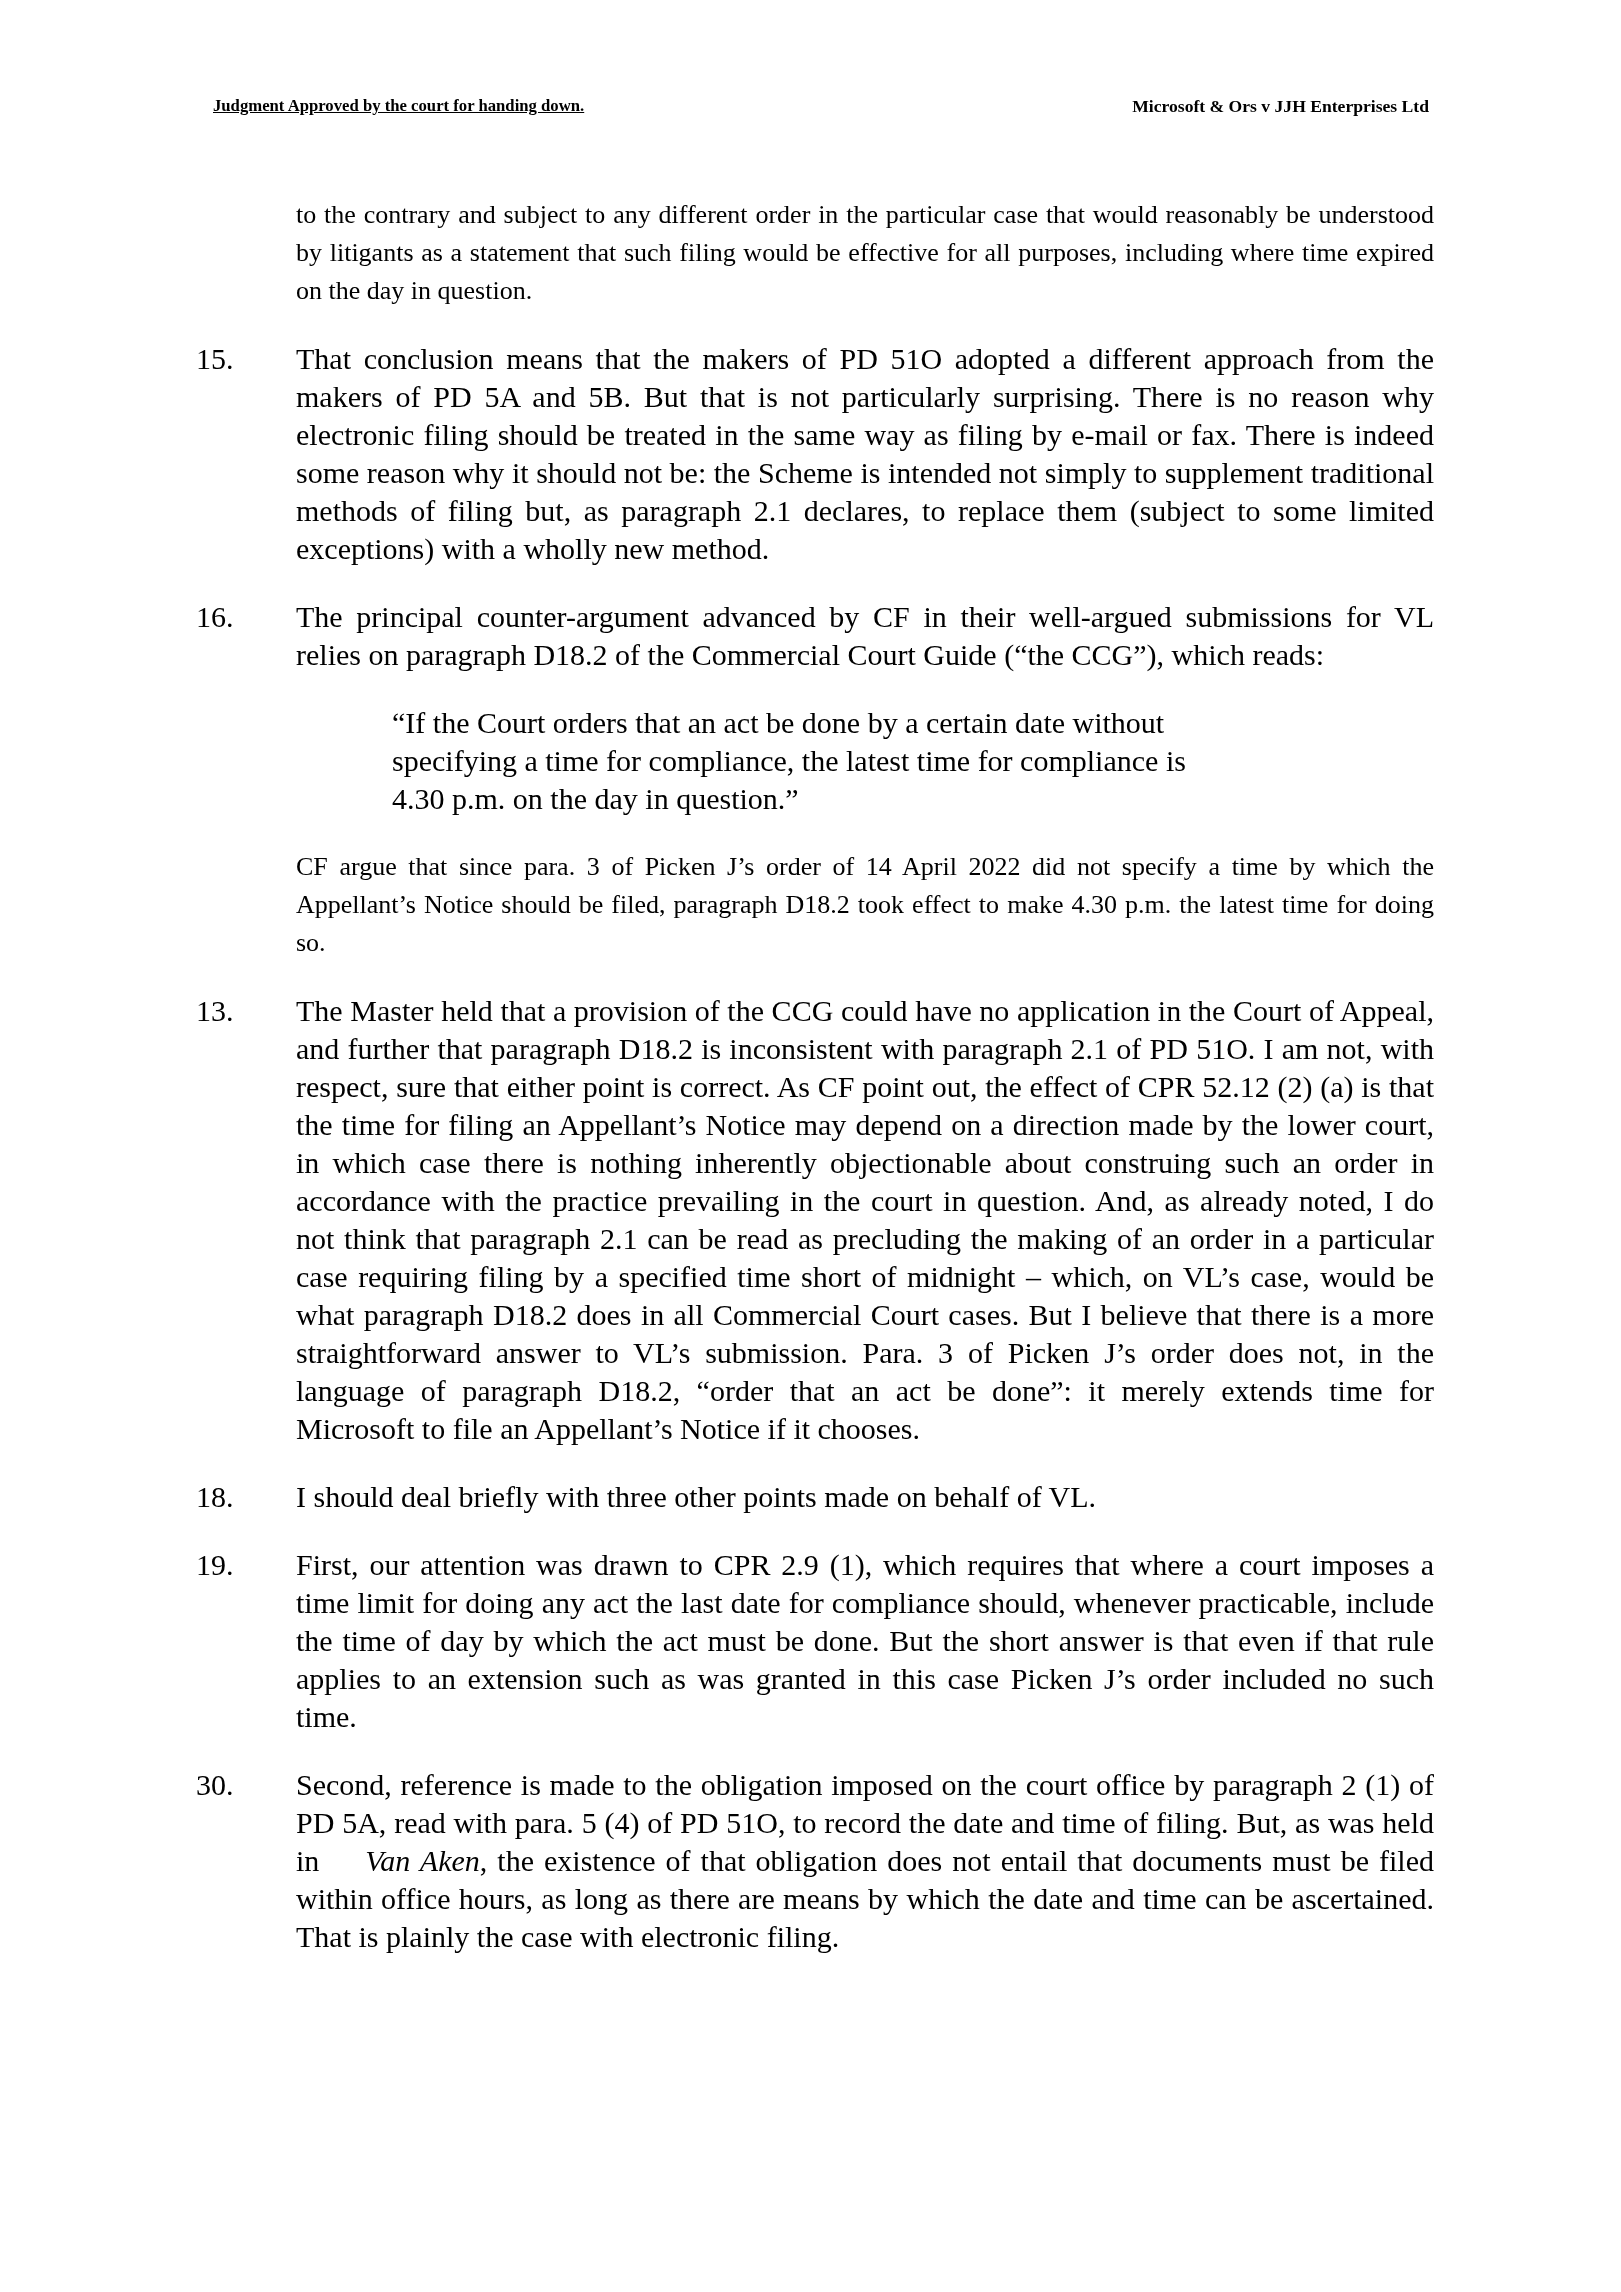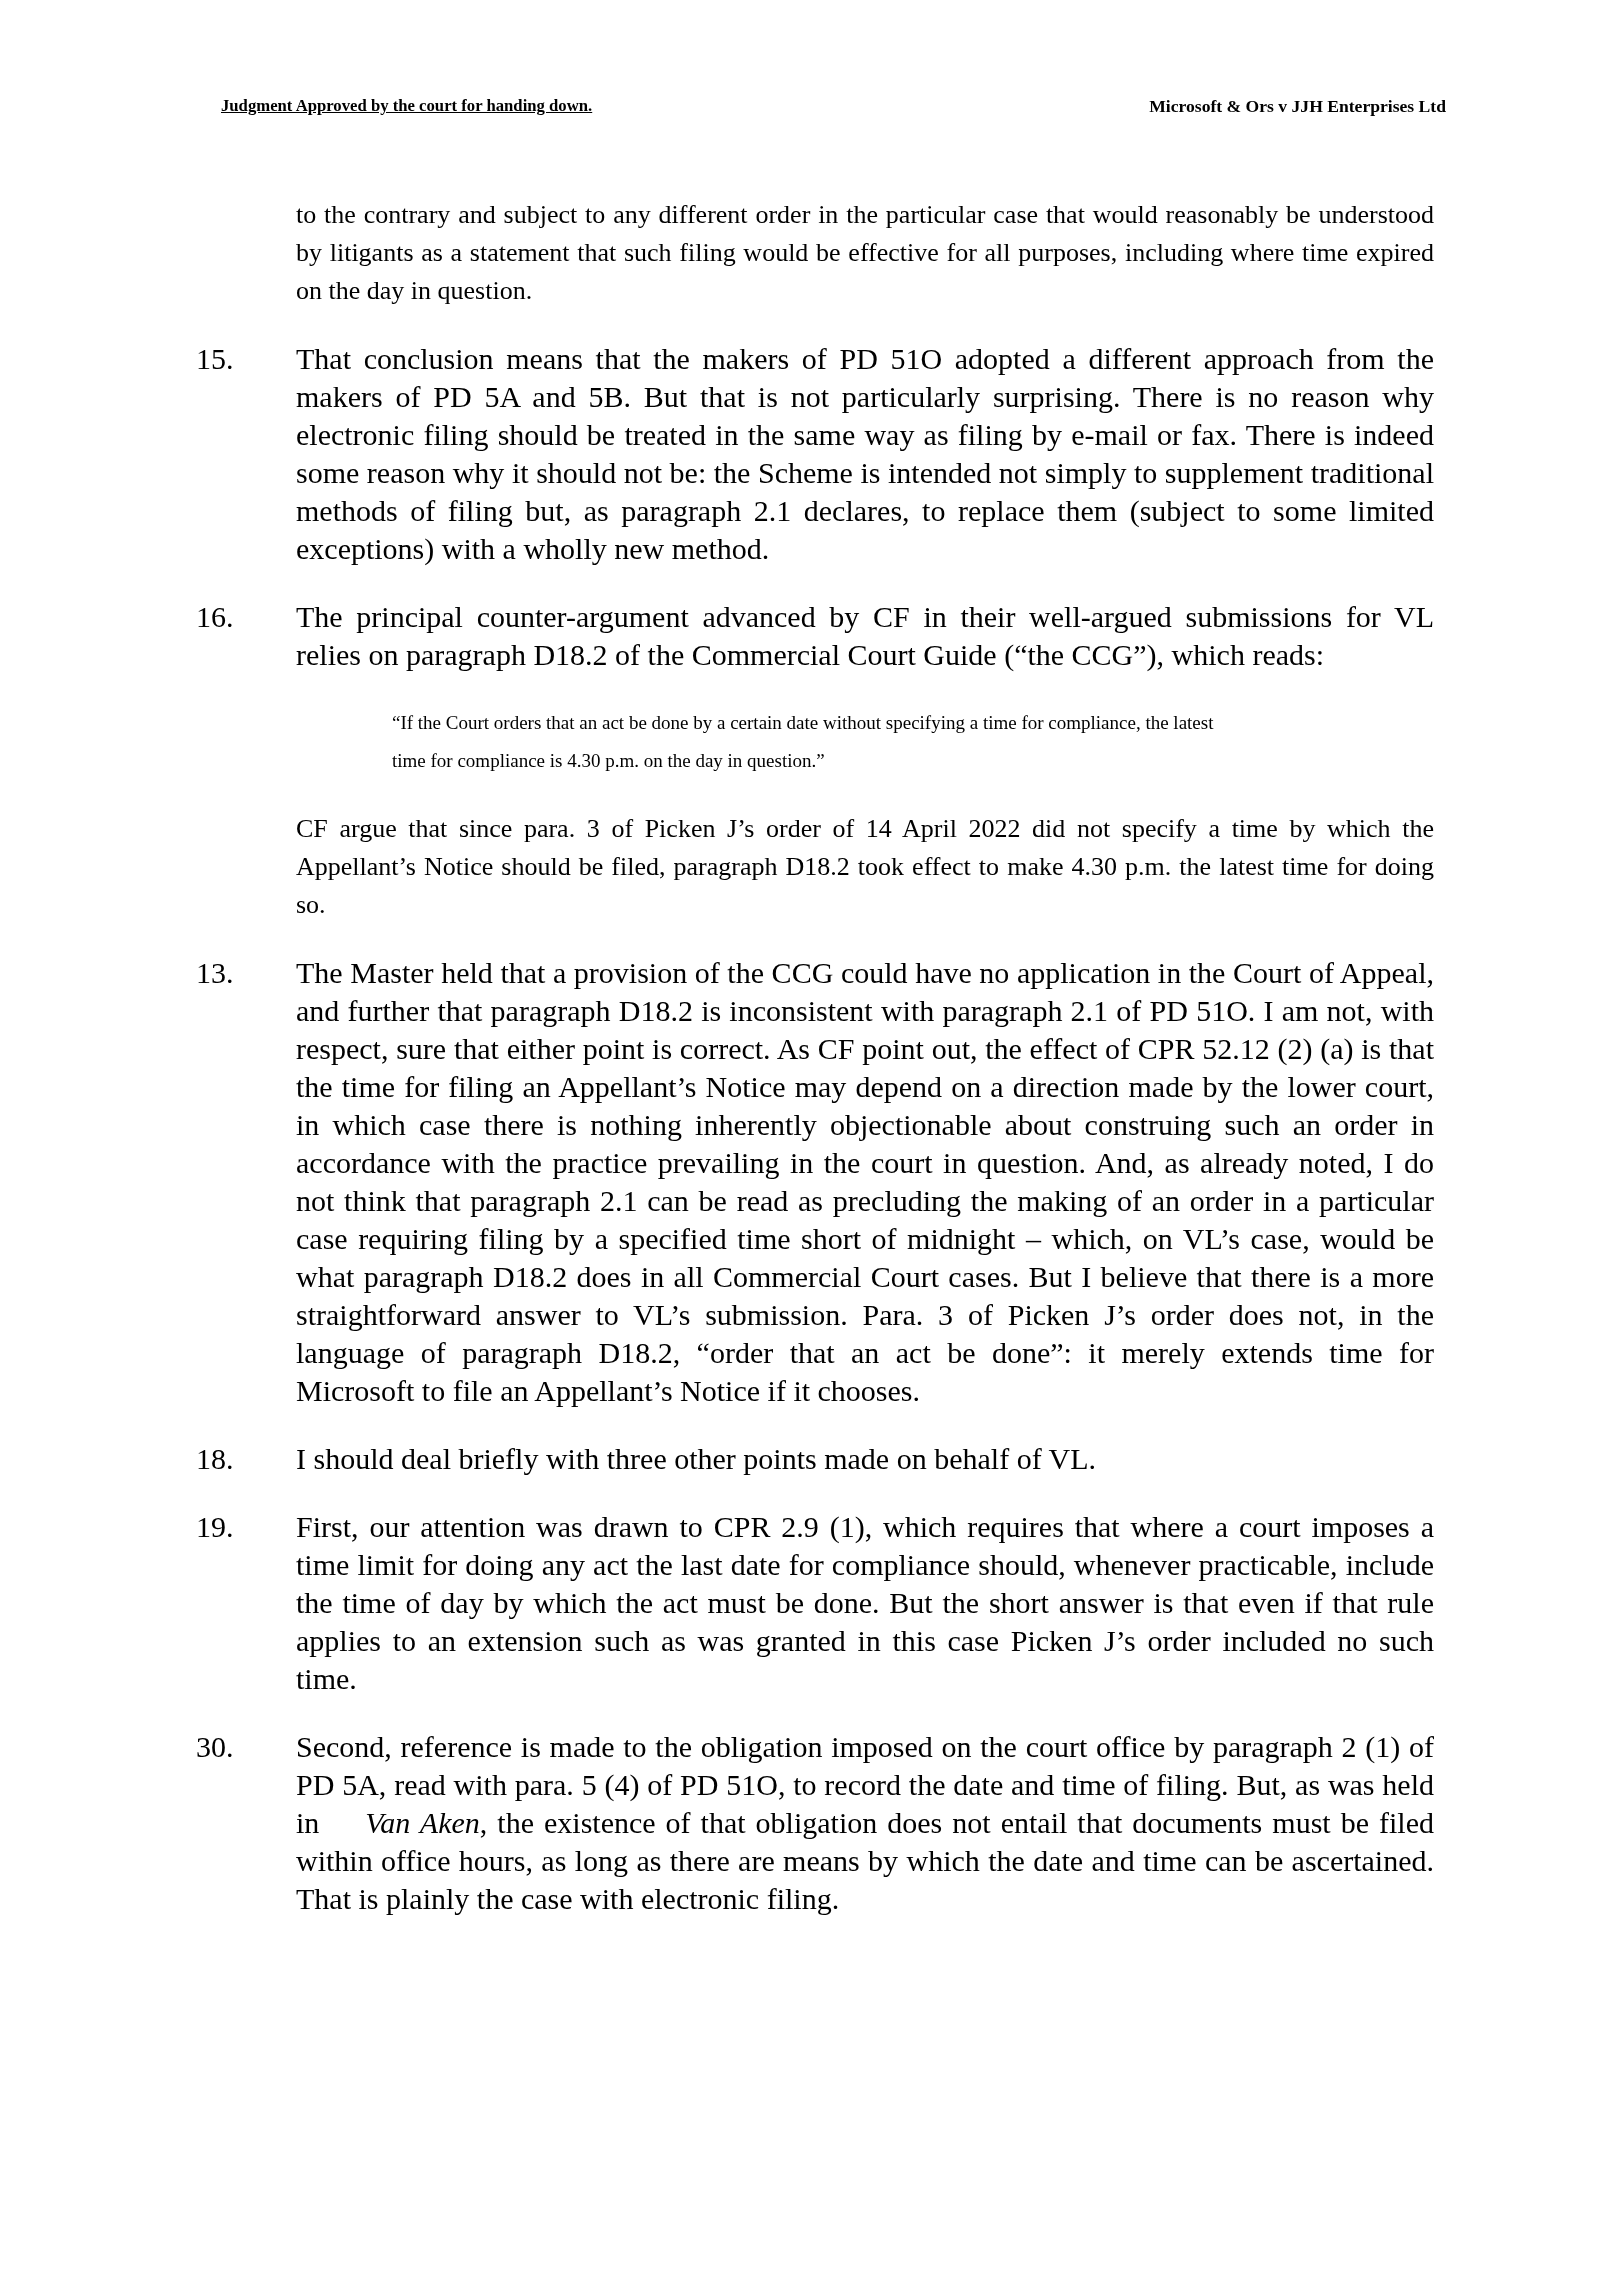--- a/index.html
+++ b/index.html
@@ -1,28 +1,28 @@
 <!DOCTYPE html>
 <html><head>
 <meta charset="utf-8">
 <style>
   html, body { margin: 0; padding: 0; background: #ffffff; }
   body { width: 1621px; height: 2293px; position: relative; overflow: hidden;
          font-family: "Liberation Serif", "DejaVu Serif", serif; color: #000; }
-  .header { position: absolute; top: 96px; left: 213px; right: 175px; height: 29px; margin-left: 8px; }
+  .header { position: absolute; top: 96px; left: 213px; right: 192px; height: 29px; }
   .header-left { position: absolute; left: 0; top: 0; font-size: 16.7px; font-weight: bold;
                  text-decoration: underline; }
   .header-right { position: absolute; right: 0; top: 0; font-size: 17.6px; font-weight: bold; }
   .content { position: absolute; left: 196px; top: 196px; width: 1238px; }
   .para { position: relative; padding-left: 100px; font-size: 30px; line-height: 38px;
           text-align: justify; margin-bottom: 30px; }
   .para .num { position: absolute; left: 0; top: 0; }
   .cont { padding-left: 100px; font-size: 26px; line-height: 38px; text-align: justify;
           margin-bottom: 30px; }
-  .quote { padding-left: 196px; width: 853px; font-size: 19px; line-height: 38px;
+  .quote { padding-left: 196px; width: 853px; font-size: 30px; line-height: 38px;
            margin-bottom: 30px; text-align: left; }
   .p { display: block; }
   .last-left { text-align-last: left; }
   i { font-style: italic; margin-left: 36px; }
 </style>
 </head>
 <body>
 
 <div class="header">
   <span class="header-left">Judgment Approved by the court for handing down.</span>

